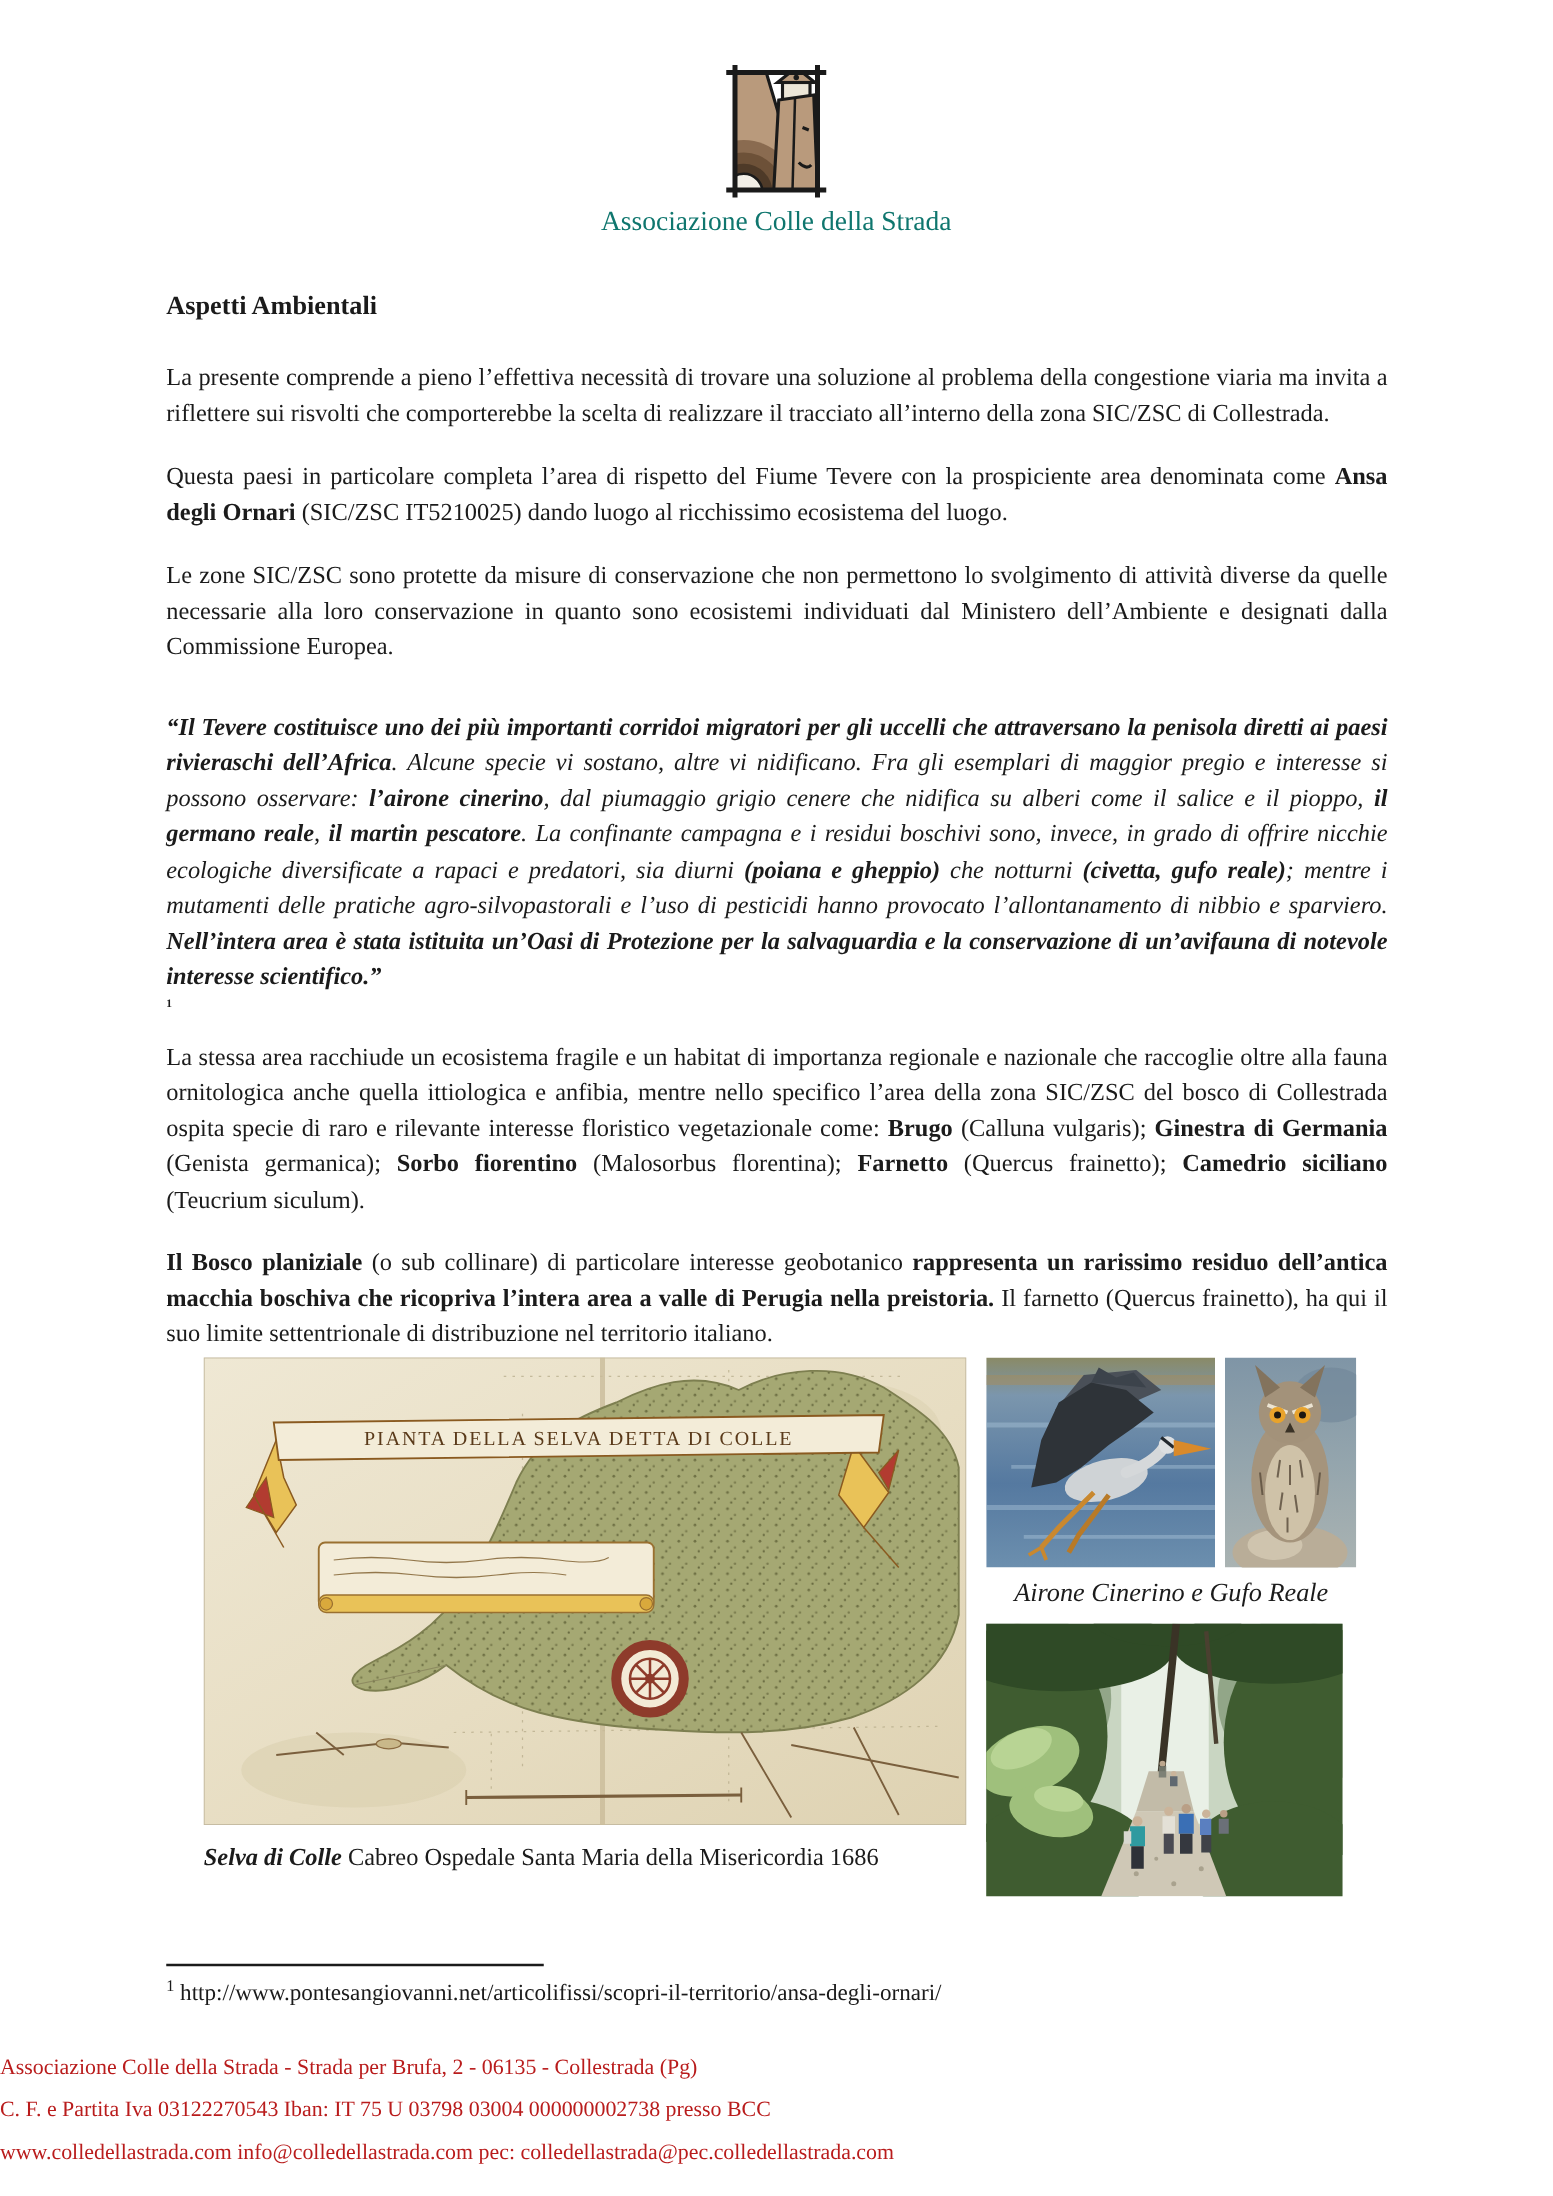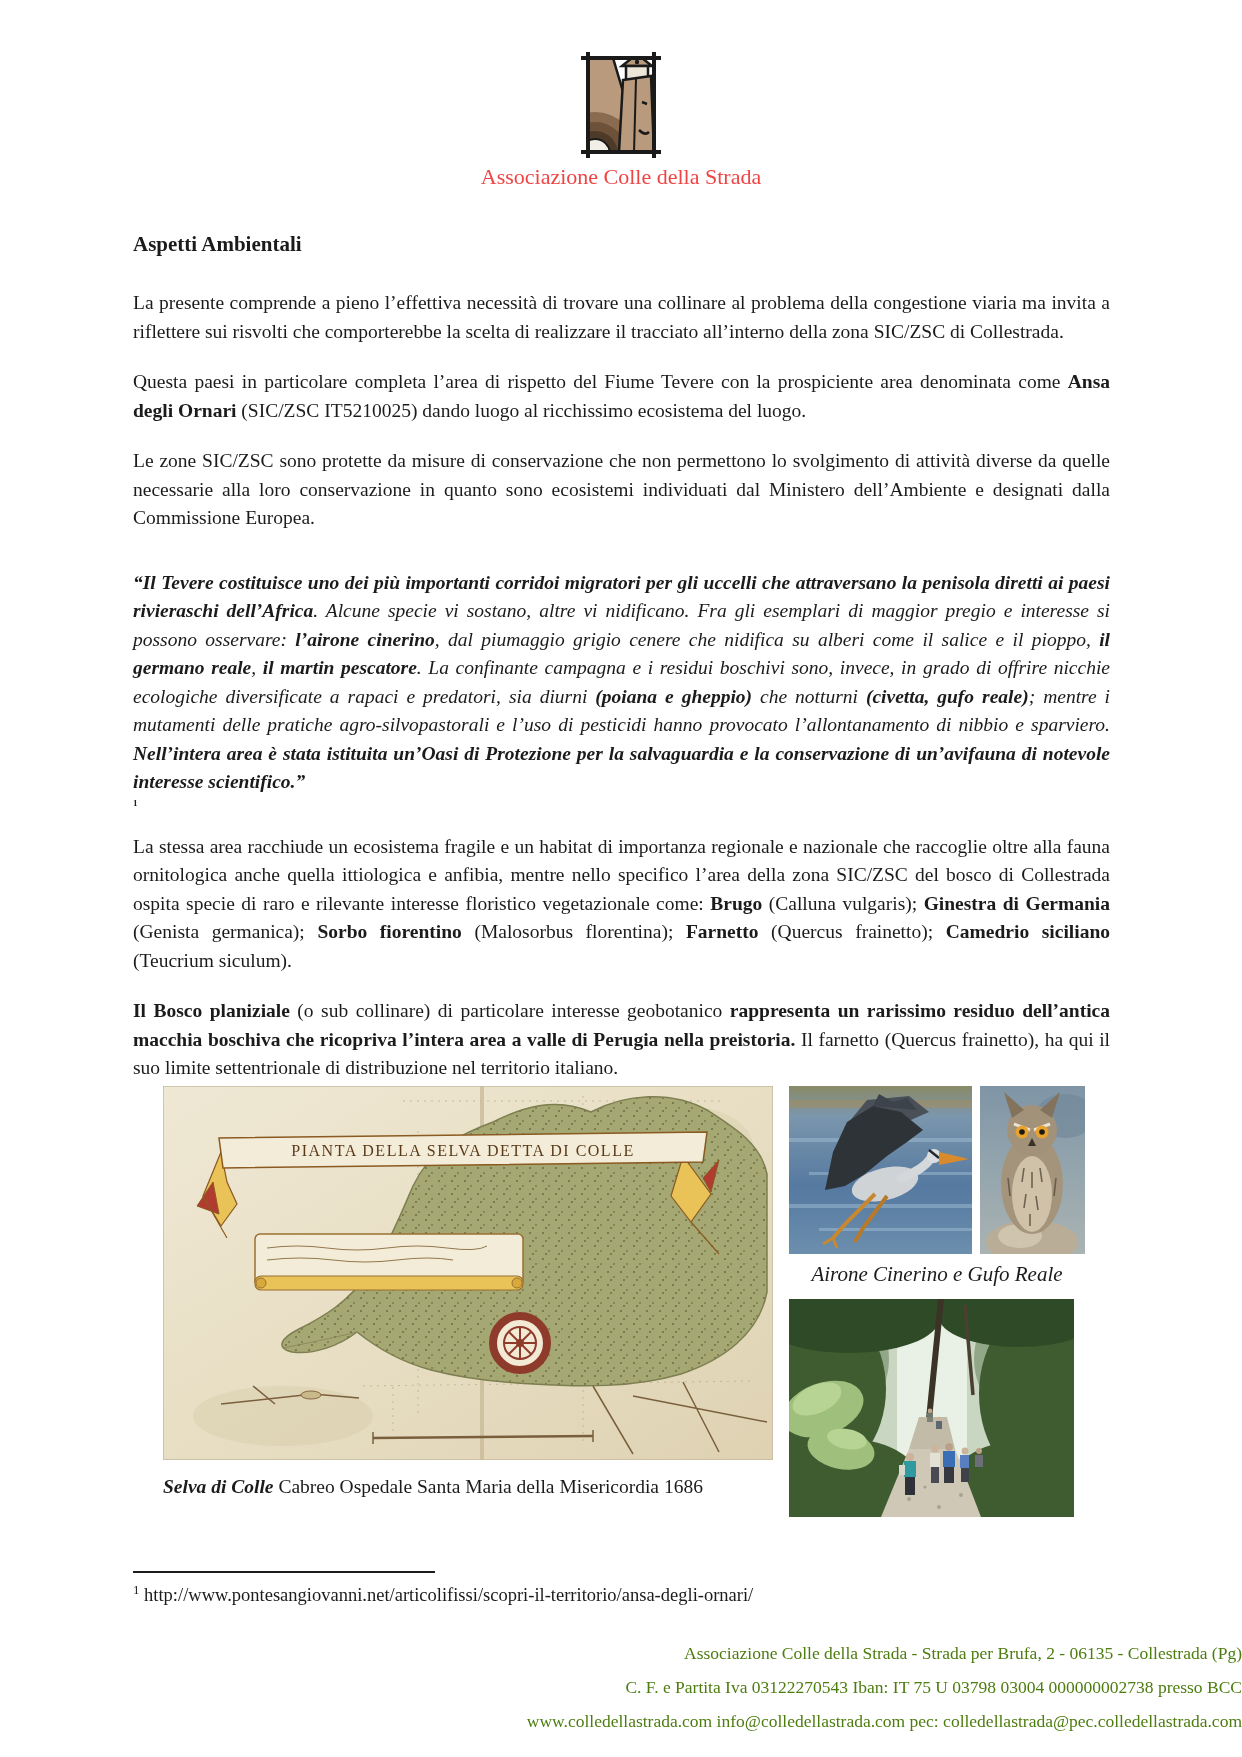--- a/index.html
+++ b/index.html
@@ -2,21 +2,21 @@
 <html><head>
 <meta charset="utf-8">
 <style>
   html,body{margin:0;padding:0;background:#ffffff;}
   .page{position:relative;width:1242px;height:1757px;background:#fff;overflow:hidden;
         font-family:"Liberation Serif","DejaVu Serif",serif;color:#1b1b1b;}
   
   .logo-wrap{position:absolute;left:0;top:50px;width:1242px;text-align:center;}
   .logo-icon{display:inline-block;width:84px;height:110px;}
   .org-name{position:absolute;left:0;top:164px;width:1242px;text-align:center;
-            font-size:22px;color:#ef4444;}
+            font-size:22px;color:#0f766e;}
   
   .content{position:absolute;left:133px;top:232px;width:977px;}
   .doc-title{font-size:21px;font-weight:bold;margin:0 0 32px 0;}
   .para{font-size:19.5px;line-height:28.5px;text-align:justify;margin:0 0 22px 0;}
   .para.quote{font-style:italic;margin-bottom:2px;margin-top:36px;}
   .sup-line{font-size:13px;line-height:16px;margin:0 0 18px 0;font-weight:bold;}
   sup{font-size:70%;vertical-align:super;line-height:0;}
   
   .fig{position:absolute;}
   .fig svg{display:block;}
@@ -25,22 +25,22 @@
   .owl-fig{left:980px;top:1086px;width:105px;height:168px;}
   .birds-caption{position:absolute;left:789px;top:1262px;width:296px;text-align:center;
                  font-style:italic;font-size:21px;}
   .forest-fig{left:789px;top:1299px;width:285px;height:218px;}
   .map-caption{position:absolute;left:163px;top:1472px;width:620px;
                font-size:19.5px;line-height:29px;}
   
   .fn-rule{position:absolute;left:133px;top:1571px;width:302px;height:2px;background:#1b1b1b;}
   .fn-text{position:absolute;left:133px;top:1585px;width:977px;font-size:18.5px;}
   
-  .footer{position:absolute;left:0;top:1636px;width:1242px;text-align:right;
-          color:#4d7c0f;font-size:17.5px;line-height:34px;}
+  .footer{position:absolute;left:0;top:1636px;width:1242px;text-align:left;
+          color:#b91c1c;font-size:17.5px;line-height:34px;}
 </style>
 </head>
 <body>
 
 <div class="page">
 
   <div class="logo-wrap">
     <span class="logo-icon">
       <svg width="84" height="110" viewBox="0 0 84 110">
         <defs>
@@ -72,21 +72,21 @@
         <line x1="9" y1="2" x2="9" y2="108" stroke="#1a1a1a" stroke-width="4"></line>
         <line x1="75" y1="2" x2="75" y2="108" stroke="#1a1a1a" stroke-width="4"></line>
         <line x1="2" y1="102" x2="82" y2="102" stroke="#1a1a1a" stroke-width="4"></line>
       </svg>
     </span>
   </div>
   <div class="org-name">Associazione Colle della Strada</div>
 
   <div class="content">
     <h1 class="doc-title">Aspetti Ambientali</h1>
-    <p class="para">La presente comprende a pieno l’effettiva necessità di trovare una collinare al problema della congestione viaria ma invita a riflettere sui risvolti che comporterebbe la scelta di realizzare il tracciato all’interno della zona SIC/ZSC di Collestrada.</p>
+    <p class="para">La presente comprende a pieno l’effettiva necessità di trovare una soluzione al problema della congestione viaria ma invita a riflettere sui risvolti che comporterebbe la scelta di realizzare il tracciato all’interno della zona SIC/ZSC di Collestrada.</p>
     <p class="para"><span>Questa paesi in particolare completa l’area di rispetto del Fiume Tevere con la prospiciente area denominata come </span><span style="font-weight: bold;">Ansa degli Ornari</span><span> (SIC/ZSC IT5210025) dando luogo al ricchissimo ecosistema del luogo.</span></p>
     <p class="para">Le zone SIC/ZSC sono protette da misure di conservazione che non permettono lo svolgimento di attività diverse da quelle necessarie alla loro conservazione in quanto sono ecosistemi individuati dal Ministero dell’Ambiente e designati dalla Commissione Europea.</p>
     <p class="para quote"><span style="font-weight: bold;">“Il Tevere costituisce uno dei più importanti corridoi migratori per gli uccelli che attraversano la penisola diretti ai paesi rivieraschi dell’Africa</span><span>. Alcune specie vi sostano, altre vi nidificano. Fra gli esemplari di maggior pregio e interesse si possono osservare: </span><span style="font-weight: bold;">l’airone cinerino</span><span>, dal piumaggio grigio cenere che nidifica su alberi come il salice e il pioppo, </span><span style="font-weight: bold;">il germano reale</span><span>, </span><span style="font-weight: bold;">il martin pescatore</span><span>. La confinante campagna e i residui boschivi sono, invece, in grado di offrire nicchie ecologiche diversificate a rapaci e predatori, sia diurni </span><span style="font-weight: bold;">(poiana e gheppio)</span><span> che notturni </span><span style="font-weight: bold;">(civetta, gufo reale)</span><span>; mentre i mutamenti delle pratiche agro-silvopastorali e l’uso di pesticidi hanno provocato l’allontanamento di nibbio e sparviero. </span><span style="font-weight: bold;">Nell’intera area  è stata istituita un’Oasi di Protezione per la salvaguardia e la conservazione di un’avifauna di notevole interesse scientifico.”</span></p>
     <p class="sup-line"><sup>1</sup></p>
     <p class="para"><span>La stessa area racchiude un ecosistema fragile e un habitat di importanza regionale e nazionale che raccoglie oltre alla fauna ornitologica anche quella ittiologica e anfibia, mentre nello specifico l’area della zona SIC/ZSC del bosco di Collestrada ospita specie di raro e rilevante interesse floristico vegetazionale come: </span><span style="font-weight: bold;">Brugo</span><span> (Calluna vulgaris); </span><span style="font-weight: bold;">Ginestra di Germania</span><span> (Genista germanica); </span><span style="font-weight: bold;">Sorbo fiorentino</span><span> (Malosorbus florentina); </span><span style="font-weight: bold;">Farnetto</span><span> (Quercus frainetto); </span><span style="font-weight: bold;">Camedrio siciliano</span><span> (Teucrium siculum).</span></p>
     <p class="para"><span style="font-weight: bold;">Il Bosco planiziale</span><span> (o sub collinare) di particolare interesse geobotanico </span><span style="font-weight: bold;">rappresenta un rarissimo residuo dell’antica macchia boschiva che ricopriva l’intera area a valle di Perugia nella preistoria.</span><span> Il farnetto (Quercus frainetto), ha qui il suo limite settentrionale di distribuzione nel territorio italiano.</span></p>
   </div>
 
   <div class="fig map-fig">
     <svg width="610" height="374" viewBox="0 0 610 374">

